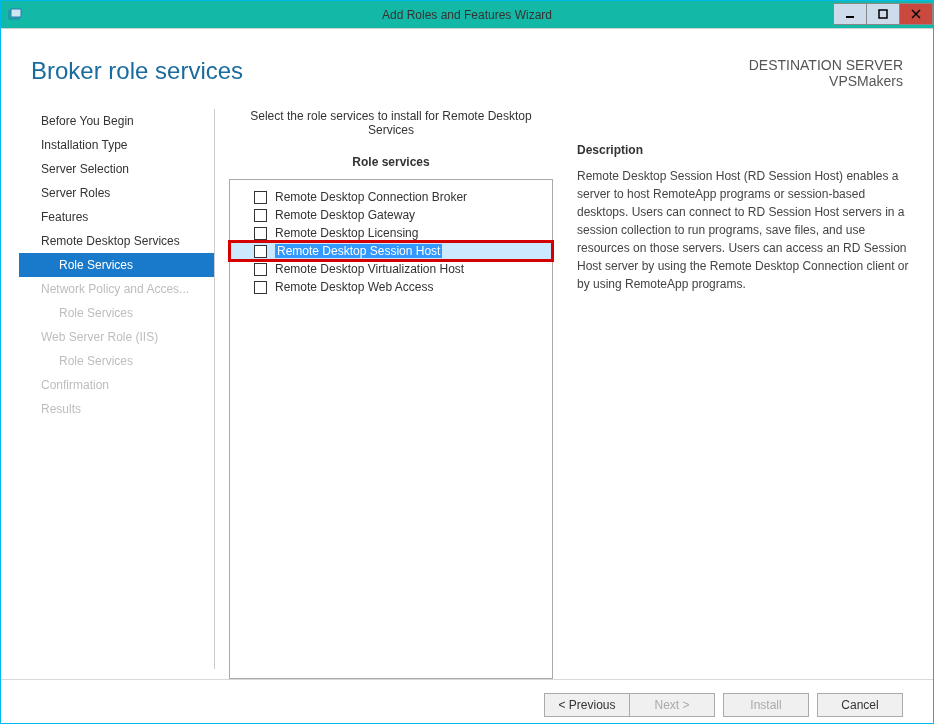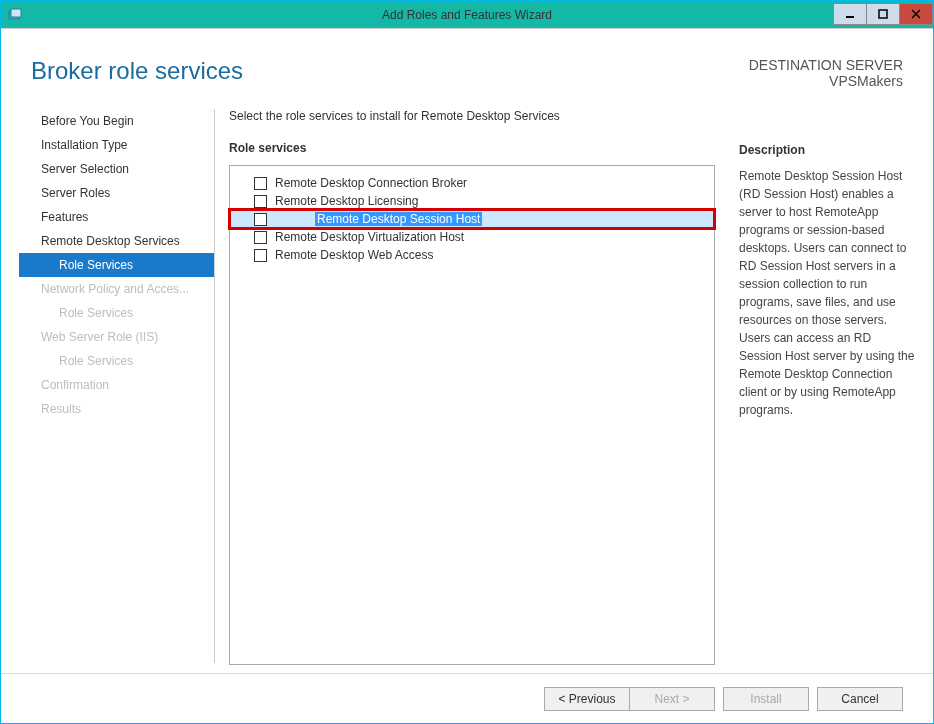--- a/index.html
+++ b/index.html
@@ -28,30 +28,30 @@
 
 .sidebar { width: 195px; padding-top: 10px; }
 .sidebar .item { padding: 5px 10px 5px 22px; font-size: 12px; color: #333; cursor: pointer; }
 .sidebar .item.sub { padding-left: 40px; }
 .sidebar .item.disabled { color: #bdbdbd; cursor: default; }
 .sidebar .item.active { background: #1979ca; color: #fff; }
 
 .divider { width: 1px; background: #ccc; margin: 10px 0 10px 0; }
 
 .main { flex: 1; padding: 10px 0 0 14px; display: flex; }
-.main-left { width: 486px; }
+.main-left { width: 324px; text-align: center; }
 .main-right { flex: 1; padding-left: 24px; }
 
 .instruction { font-size: 12px; color: #333; margin-bottom: 18px; }
 .section-label { font-size: 12px; font-weight: 600; color: #333; margin-bottom: 10px; }
 
 .listbox { border: 1px solid #a9a9a9; height: 500px; padding: 8px 0; background: #fff; }
 .role-item { display: flex; align-items: center; padding: 2px 12px 2px 24px; font-size: 12px; color: #333; cursor: pointer; position: relative; }
 .role-item .cb { width: 13px; height: 13px; border: 1px solid #333; margin-right: 8px; background: #fff; flex-shrink: 0; }
-.role-item.selected { background: #cce8ff; gap: 40px; }
+.role-item.selected { background: #cce8ff; }
 .role-item.selected .txt { background: #3399ff; color: #fff; padding: 0 2px; }
 .role-item.highlighted { outline: 3px solid #d40000; outline-offset: -1px; }
 
 .desc { font-size: 12px; color: #444; line-height: 1.5; }
 
 .footer { height: 50px; border-top: 1px solid #d9d9d9; display: flex; align-items: center; justify-content: flex-end; padding: 0 30px; gap: 8px; }
 .btn { min-width: 86px; height: 24px; border: 1px solid #aaa; background: #f0f0f0; font-size: 12px; color: #333; cursor: pointer; }
 .btn:disabled { color: #aaa; cursor: default; }
 .btn-group { display: flex; }
 .btn-group .btn { margin-left: -1px; }
@@ -122,20 +122,24 @@
         <div class="main-left">
           <div class="instruction">Select the role services to install for Remote Desktop Services</div>
           <div class="section-label">Role services</div>
           <div class="listbox" id="roles-list">
               <div class="role-item">
                 <span class="cb"></span>
                 <span class="txt">Remote Desktop Connection Broker</span>
               </div>
               <div class="role-item">
                 <span class="cb"></span>
+                <span class="txt">Remote Desktop Gateway</span>
+              </div>
+              <div class="role-item">
+                <span class="cb"></span>
                 <span class="txt">Remote Desktop Licensing</span>
               </div>
               <div class="role-item selected highlighted">
                 <span class="cb"></span>
                 <span class="txt">Remote Desktop Session Host</span>
               </div>
               <div class="role-item">
                 <span class="cb"></span>
                 <span class="txt">Remote Desktop Virtualization Host</span>
               </div>

